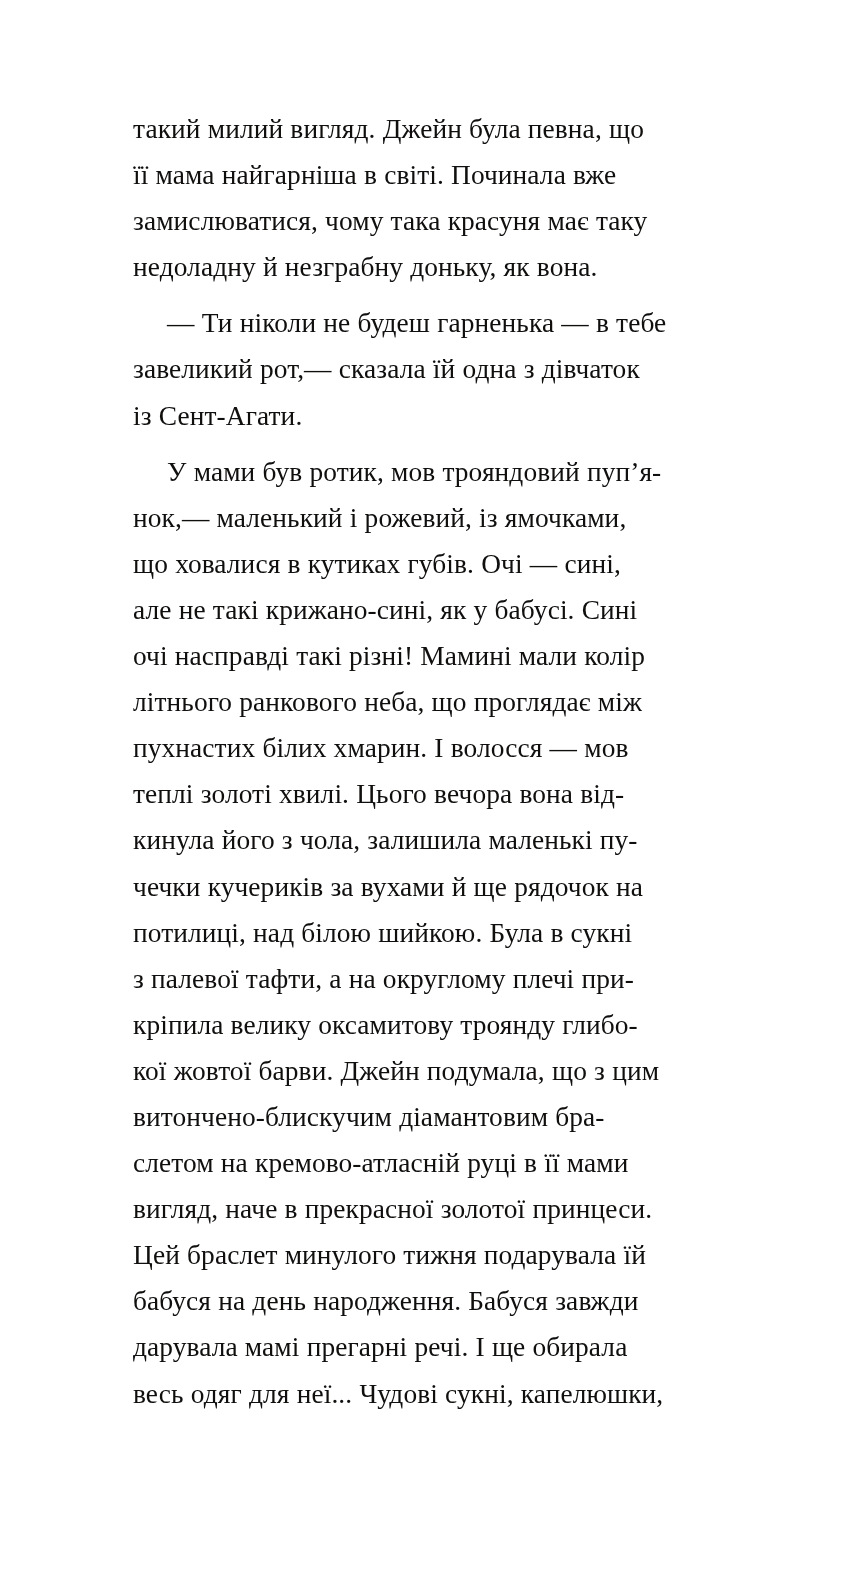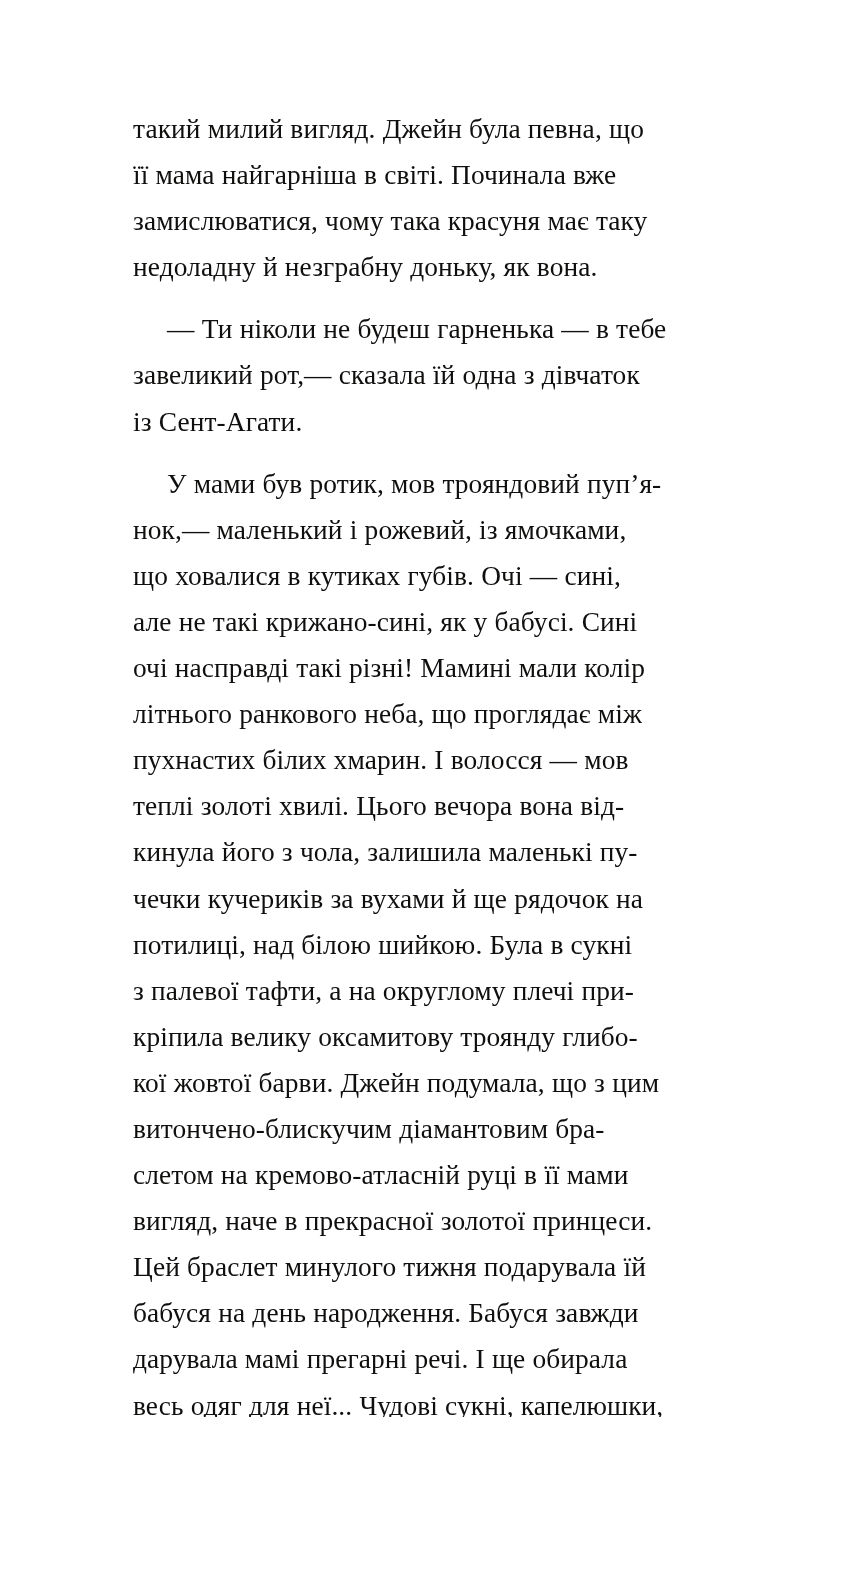--- a/index.html
+++ b/index.html
@@ -28,21 +28,21 @@
     line-height: 46.1px;
     text-align: justify;
     text-align-last: left;
     letter-spacing: 0.1px;
     word-spacing: 0.2px;
     -webkit-hyphens: none;
     hyphens: none;
     white-space: pre-wrap;
   }
   .para + .para {
-    margin-top: 16px;
+    margin-top: 10px;
   }
   .indent {
     text-indent: 34px;
   }
   .page-number {
     position: absolute;
     left: 0;
     right: 0;
     top: 1468px;
     text-align: center;

